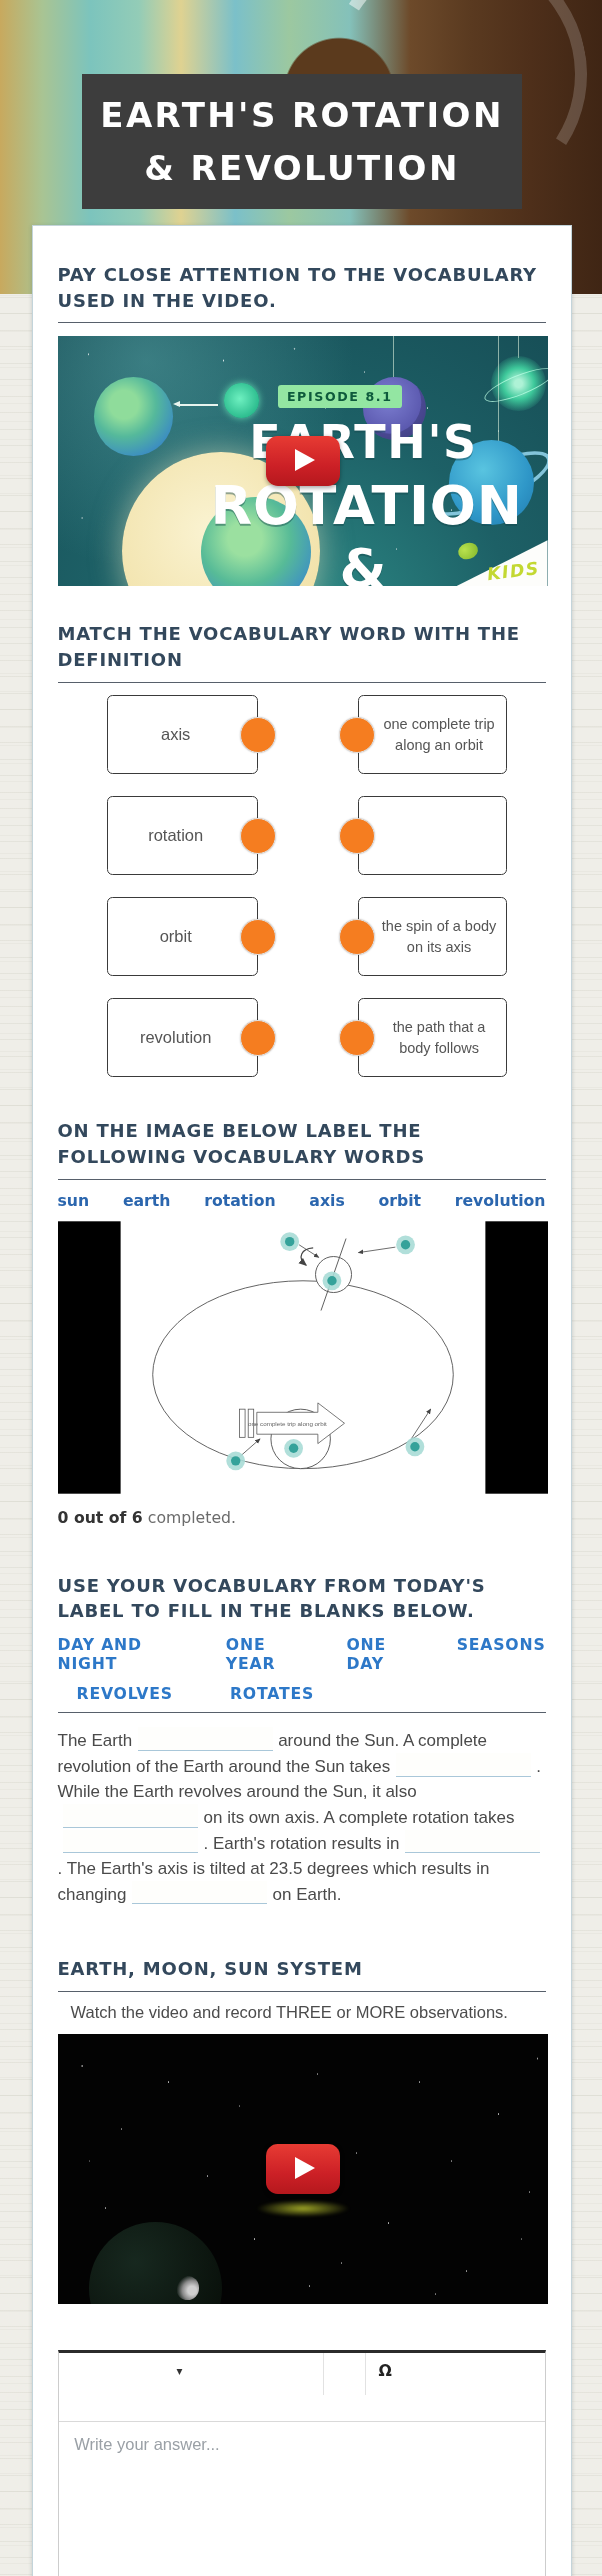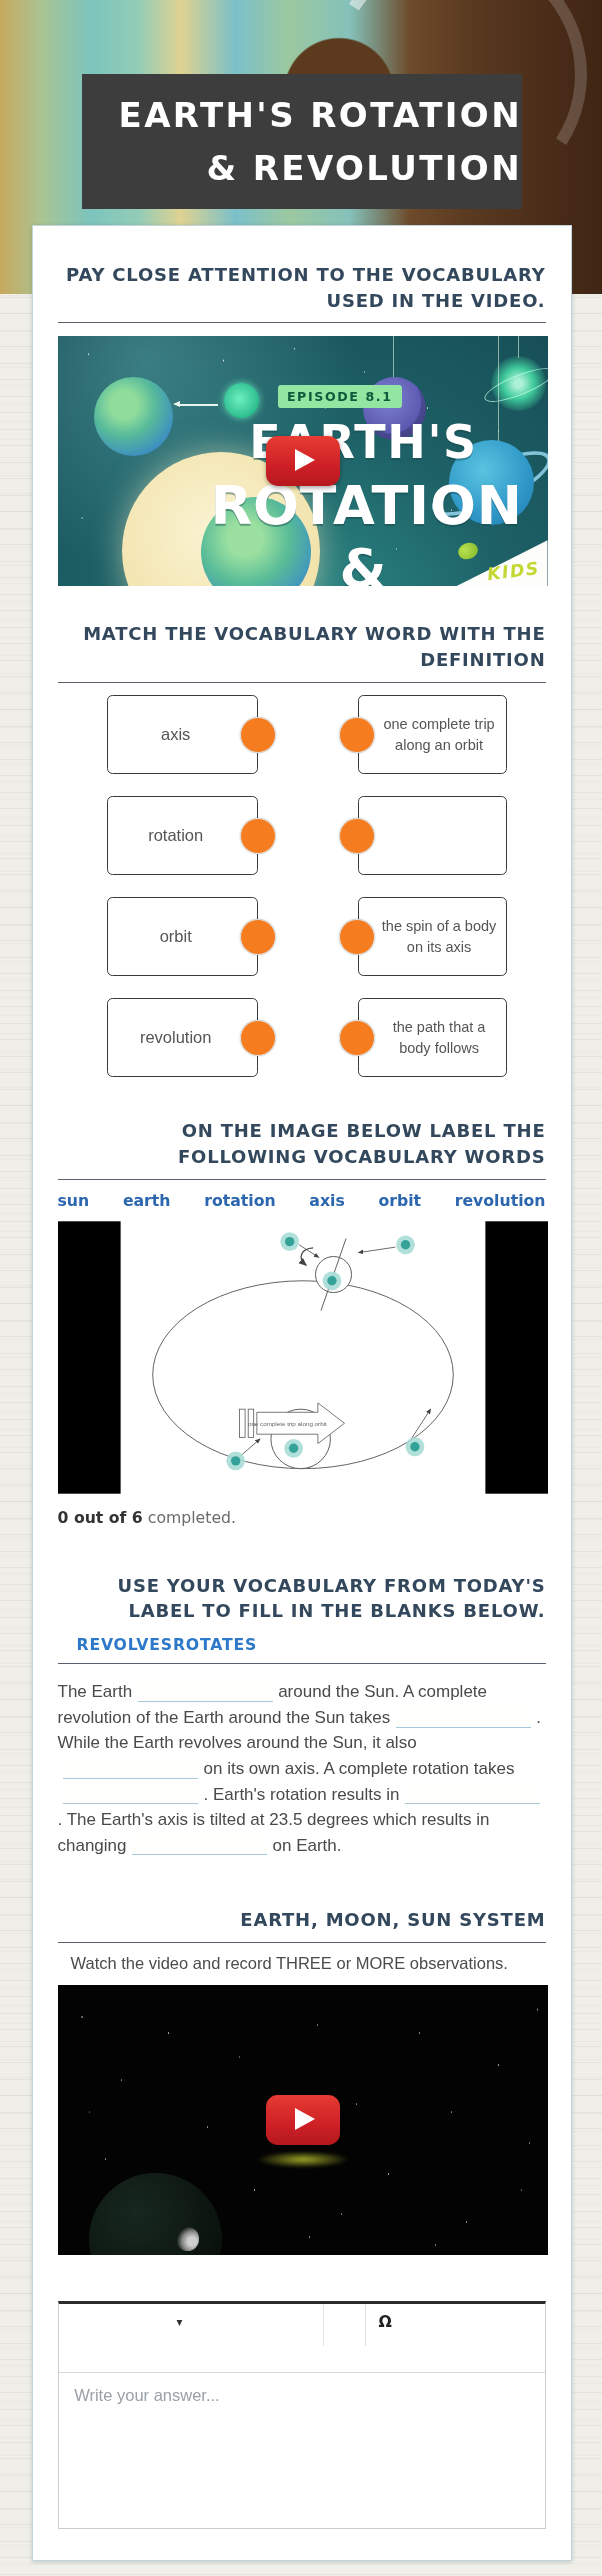--- a/index.html
+++ b/index.html
@@ -24,36 +24,36 @@
   }
   .hero .glass {
     position:absolute; left:328px; top:-55px; width:259px; height:259px;
     border:12.6px solid rgba(255,255,255,.45);
     border-color: rgba(255,255,255,.5) rgba(255,255,255,.18) transparent transparent;
     border-radius:50%; transform:rotate(-12deg);
   }
   .title-box {
     position:absolute; left:82px; top:74px; width:440px; height:135px;
     background:#3d3d3d; z-index:3;
-    display:flex; flex-direction:column; align-items:flex-end; justify-content:center;
+    display:flex; flex-direction:column; align-items:center; justify-content:center;
     color:#fff; font-family:"DejaVu Sans", sans-serif; font-weight:700;
     font-size:34px; letter-spacing:2.4px; line-height:1.55; text-align:center;
   }
   
   .card {
     position:relative; z-index:2;
     width:540px; margin:225px auto 0 auto;
     background:#fff;
     border:0.8px solid #c3d4da;
     box-shadow:0 0.8px 3.9px rgba(60,80,90,.25);
     padding:36px 25px 31px 25px;
   }
   .hw {
     font-family:"DejaVu Sans", sans-serif; font-weight:700;
-    color:#33485c; font-size:18px; letter-spacing:0.8px; line-height:1.42;text-align:right;
+    color:#33485c; font-size:18px; letter-spacing:0.8px; line-height:1.42;
   }
   .rule { border:none; border-top:0.8px solid #57606b; margin:9.4px 0 0 0; }
   
   .video1 {
     position:relative; width:490px; height:250px; margin-top:12.6px;
     overflow:hidden; cursor:pointer;
     background:
       radial-gradient(circle at 18% 10%, rgba(120,200,200,.35), transparent 45%),
       radial-gradient(circle at 50% 120%, #2e8d88, #1d6066 55%, #174f57 100%);
   }
@@ -132,21 +132,21 @@
   .label-words { display:flex; justify-content:space-between; margin-top:11px;
     font-family:"DejaVu Sans",sans-serif; font-weight:700; color:#2b66ae; font-size:15.7px; }
   .diagram { margin-top:11px; width:490px; height:273px; display:block; background:#fff; }
   .progress-line { margin-top:14px; font-size:15.7px; color:#6b6b6b;
     font-family:"DejaVu Sans",sans-serif; }
   .progress-line b { color:#333; font-weight:700; }
   
   .bank { margin-top:11px; font-family:"DejaVu Sans",sans-serif; font-weight:700;
     color:#2d78c8; font-size:15.7px; letter-spacing:0.8px; }
   .bank-row1 { display:flex; gap:38px; }
-  .bank-row2 { display:flex; margin-top:11px; padding-left:19px; }
+  .bank-row2 { display:flex; gap:57px; margin-top:11px; padding-left:19px; }
   .cloze { margin-top:14px; font-size:17px; line-height:25px; color:#4a4a4a; }
   .blank { display:inline-block; width:135px; height:23.6px; margin:0 5.5px;
     border-bottom:0.8px solid #a9c7d9; vertical-align:-4.7px; background:#fefefc; cursor:text; }
   
   .instr { margin-top:11px; font-size:16.5px; color:#4c4c4c;margin-left:13px; }
   .video2 { position:relative; width:490px; height:270px; margin-top:12.6px;
     background:#030303; overflow:hidden; cursor:pointer; }
   .stars2 { position:absolute; left:0; top:0; width:1.6px; height:1.6px; border-radius:50%;
     box-shadow: 23.6px 31px 0 rgba(255,255,255,.8),63px 94px 0 rgba(255,255,255,.5),
       110px 47px 0 rgba(255,255,255,.7),47px 173px 0 rgba(255,255,255,.6),
@@ -339,20 +339,26 @@
     </svg>
 
     <div class="progress-line">
       <b>0 out of 6</b><span> completed.</span>
     </div>
   </div>
 
   <div class="section-gap-d">
     <div class="hw">USE YOUR VOCABULARY FROM TODAY'S LABEL TO FILL IN THE BLANKS BELOW.</div>
     <div class="bank">
+      <div class="bank-row1">
+        <span>DAY AND NIGHT</span>
+        <span>ONE YEAR</span>
+        <span>ONE DAY</span>
+        <span>SEASONS</span>
+      </div>
       <div class="bank-row2">
         <span>REVOLVES</span>
         <span>ROTATES</span>
       </div>
     </div>
     <hr class="rule">
     <p class="cloze">
       <span>The Earth</span><span class="blank"></span><span>around the Sun. A complete revolution of the Earth around the Sun takes</span><span class="blank"></span><span>. While the Earth revolves around the Sun, it also</span><span class="blank"></span><span>on its own axis. A complete rotation takes</span><span class="blank"></span><span>. Earth's rotation results in</span><span class="blank"></span><span>. The Earth's axis is tilted at 23.5 degrees which results in changing</span><span class="blank"></span><span>on Earth.</span>
     </p>
   </div>

